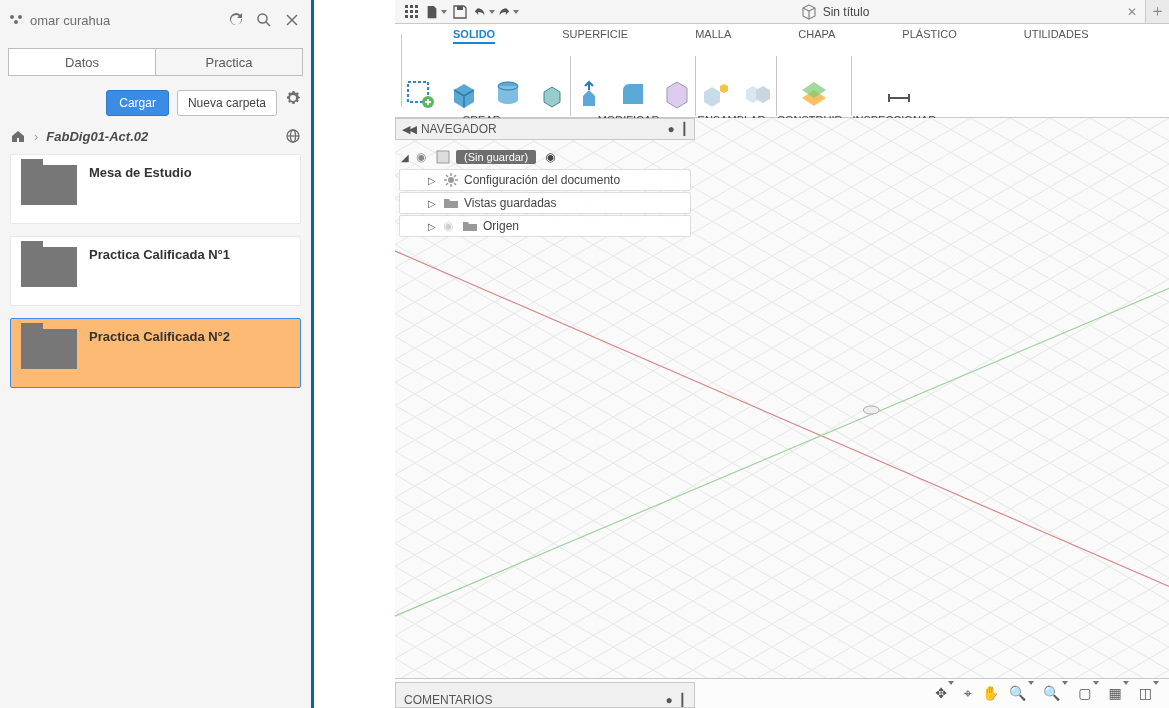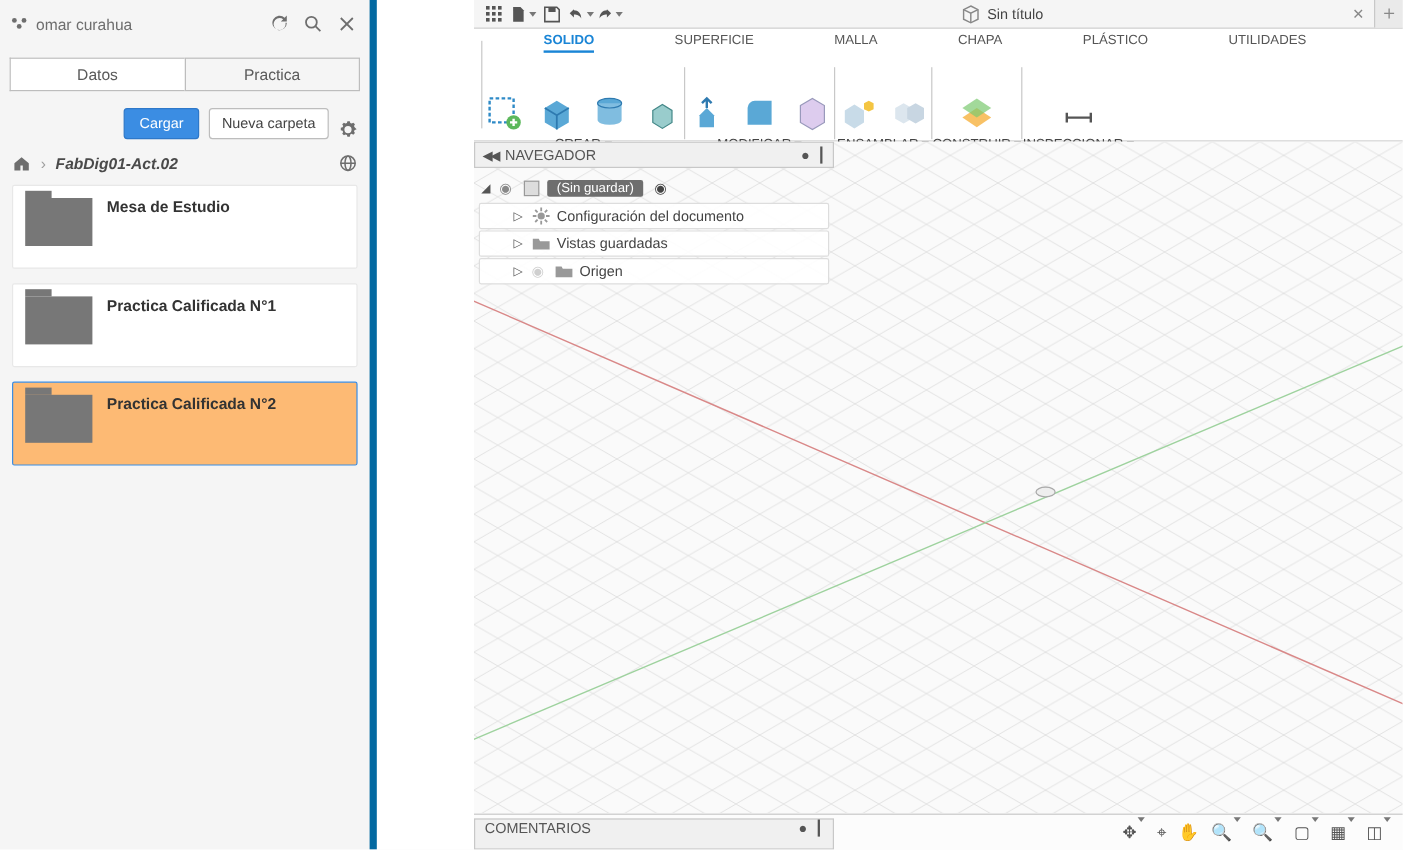--- a/index.html
+++ b/index.html
@@ -1,28 +1,28 @@
 <!DOCTYPE html>
 <html><head>
 <meta charset="utf-8">
 <style>
 * { box-sizing: border-box; margin: 0; padding: 0; font-family: "Segoe UI", Arial, sans-serif; }
 body { width: 1169px; height: 708px; background: #fff; overflow: hidden; position: relative; }
 
 
-.left-panel { position: absolute; left: 0; top: 0; width: 314px; height: 708px; background: #f5f5f5; border-right: 6px solid #0369a1; }
+.left-panel { position: absolute; left: 0; top: 0; width: 314px; height: 708px; background: #f5f5f5; border-right: 3px solid #0369a1; }
 .user-bar { height: 40px; display: flex; align-items: center; padding: 0 8px; }
 .user-bar .team-icon { width: 16px; height: 16px; margin-right: 6px; color: #6e6e6e; }
 .user-bar .username { color: #6e6e6e; font-size: 13px; flex: 1; }
 .user-bar .tool { width: 22px; height: 22px; display: flex; align-items: center; justify-content: center; margin-left: 6px; cursor: pointer; color: #6e6e6e; }
 .tabs-row { display: flex; padding: 8px; gap: 0; }
 .tab-btn { flex: 1; height: 28px; border: 1px solid #bdbdbd; background: #f5f5f5; color: #5a5a5a; font-size: 13px; cursor: pointer; }
 .tab-btn.active { background: #fff; }
 .tab-btn:first-child { border-right: none; }
-.actions-row { display: flex; justify-content: flex-end; align-items: flex-end; padding: 6px 10px; gap: 8px; }
+.actions-row { display: flex; justify-content: flex-end; align-items: flex-start; padding: 6px 10px; gap: 8px; }
 .btn-primary { background: #3b8de3; color: #fff; border: 1px solid #2e78c9; border-radius: 3px; padding: 5px 12px; font-size: 12px; cursor: pointer; }
 .btn-secondary { background: #fff; color: #444; border: 1px solid #bdbdbd; border-radius: 3px; padding: 5px 10px; font-size: 12px; cursor: pointer; }
 .gear-small { width: 18px; height: 18px; color: #6e6e6e; cursor: pointer; }
 .crumb-row { display: flex; align-items: center; padding: 6px 10px; gap: 8px; font-size: 13px; color: #4a4a4a; }
 .crumb-row .home-icon { color: #6e6e6e; }
 .crumb-row .chev { color: #9e9e9e; }
 .crumb-row .crumb-name { font-weight: 600; font-style: italic; }
 .crumb-row .spacer { flex: 1; }
 .crumb-row .globe { color: #6e6e6e; }
 
@@ -71,21 +71,21 @@
 .nav-body { background: rgba(255,255,255,0.0); padding: 6px 0; }
 .nav-row { display: flex; align-items: center; gap: 5px; padding: 2px 6px; height: 22px; color: #444; }
 .nav-row .tri { width: 10px; color: #555; font-size: 10px; }
 .nav-row .eye { width: 14px; color: #888; }
 .nav-row.root .label-badge { background: #6e6e6e; color: #fff; padding: 1px 8px; border-radius: 2px; font-size: 11px; }
 .nav-row.root .radio { margin-left: 4px; }
 .nav-row.child { padding-left: 28px; background: rgba(255,255,255,0.9); border:1px solid #ddd; margin: 1px 4px; border-radius:2px;}
 .nav-row.child .tri { font-size: 10px; }
 
 
-.comments-bar { position: absolute; left: 0; bottom: 0; width: 300px; height: 26px; background: #f0f0f0; border: 1px solid #c8c8c8; display: flex; align-items: flex-start; padding: 0 8px; font-size: 12px; color: #555; gap: 6px; }
+.comments-bar { position: absolute; left: 0; bottom: 0; width: 300px; height: 26px; background: #f0f0f0; border: 1px solid #c8c8c8; display: flex; align-items: flex-end; padding: 0 8px; font-size: 12px; color: #555; gap: 6px; }
 .comments-bar .spacer { flex: 1; }
 .view-tools { position: absolute; right: 10px; bottom: 2px; height: 26px; display: flex; align-items: center; gap: 10px; color: #555; font-size: 14px; }
 .vtool { cursor: pointer; display:flex; align-items:center; gap:1px; }
 .vtool .chev-d::after { content:""; border-left:3px solid transparent; border-right:3px solid transparent; border-top:4px solid #777; }
 .main-footer { position:absolute; left:0; bottom:0; right:0; height:30px; border-top:1px solid #c8c8c8; background:#fcfcfc; }
 
 
 svg.icon { width: 16px; height: 16px; }
 svg.icon-lg { width: 32px; height: 32px; }
 </style>

